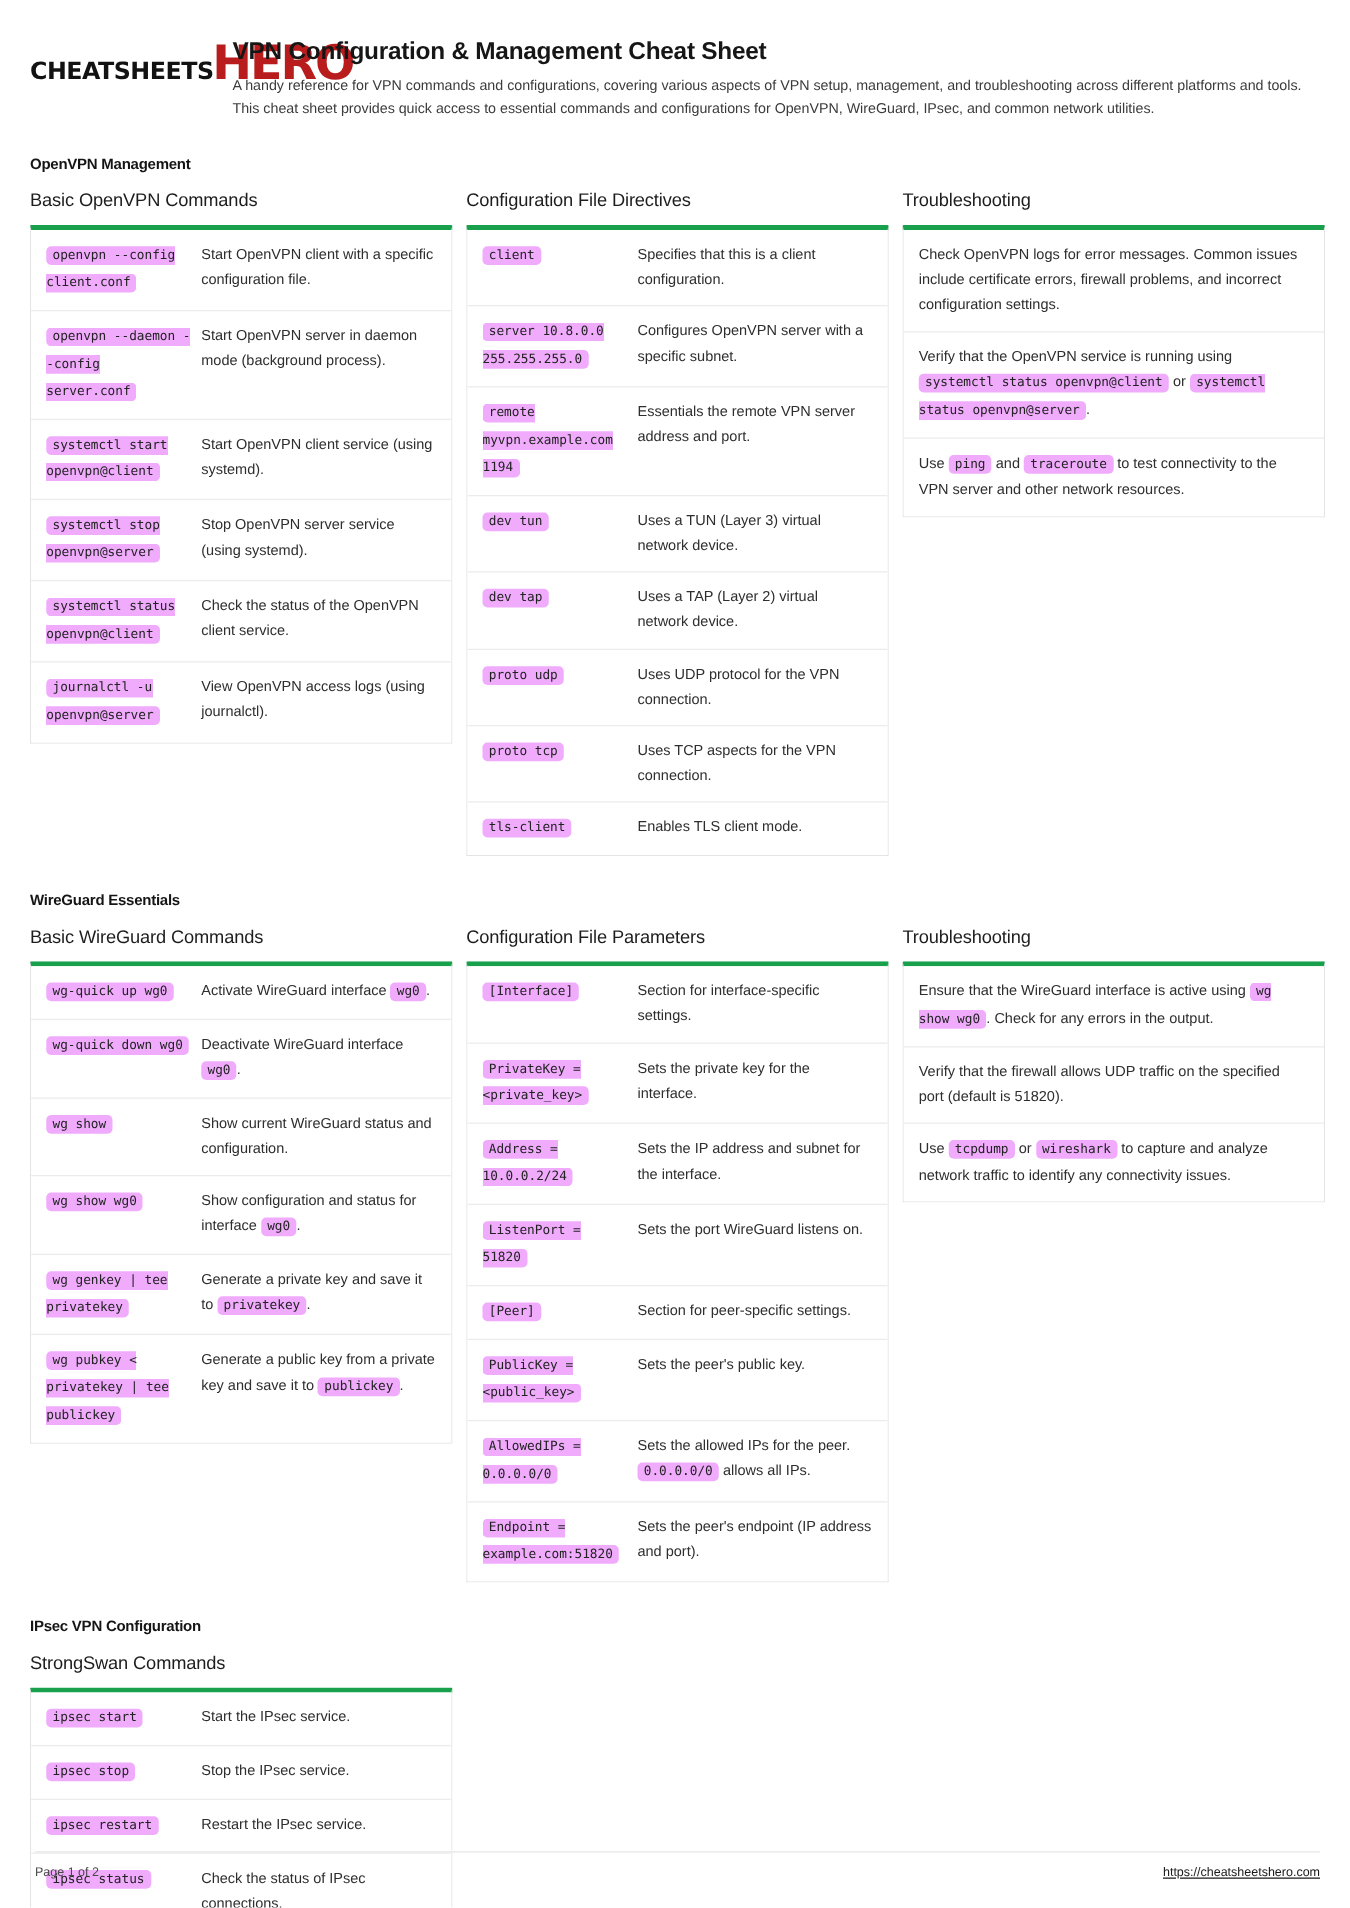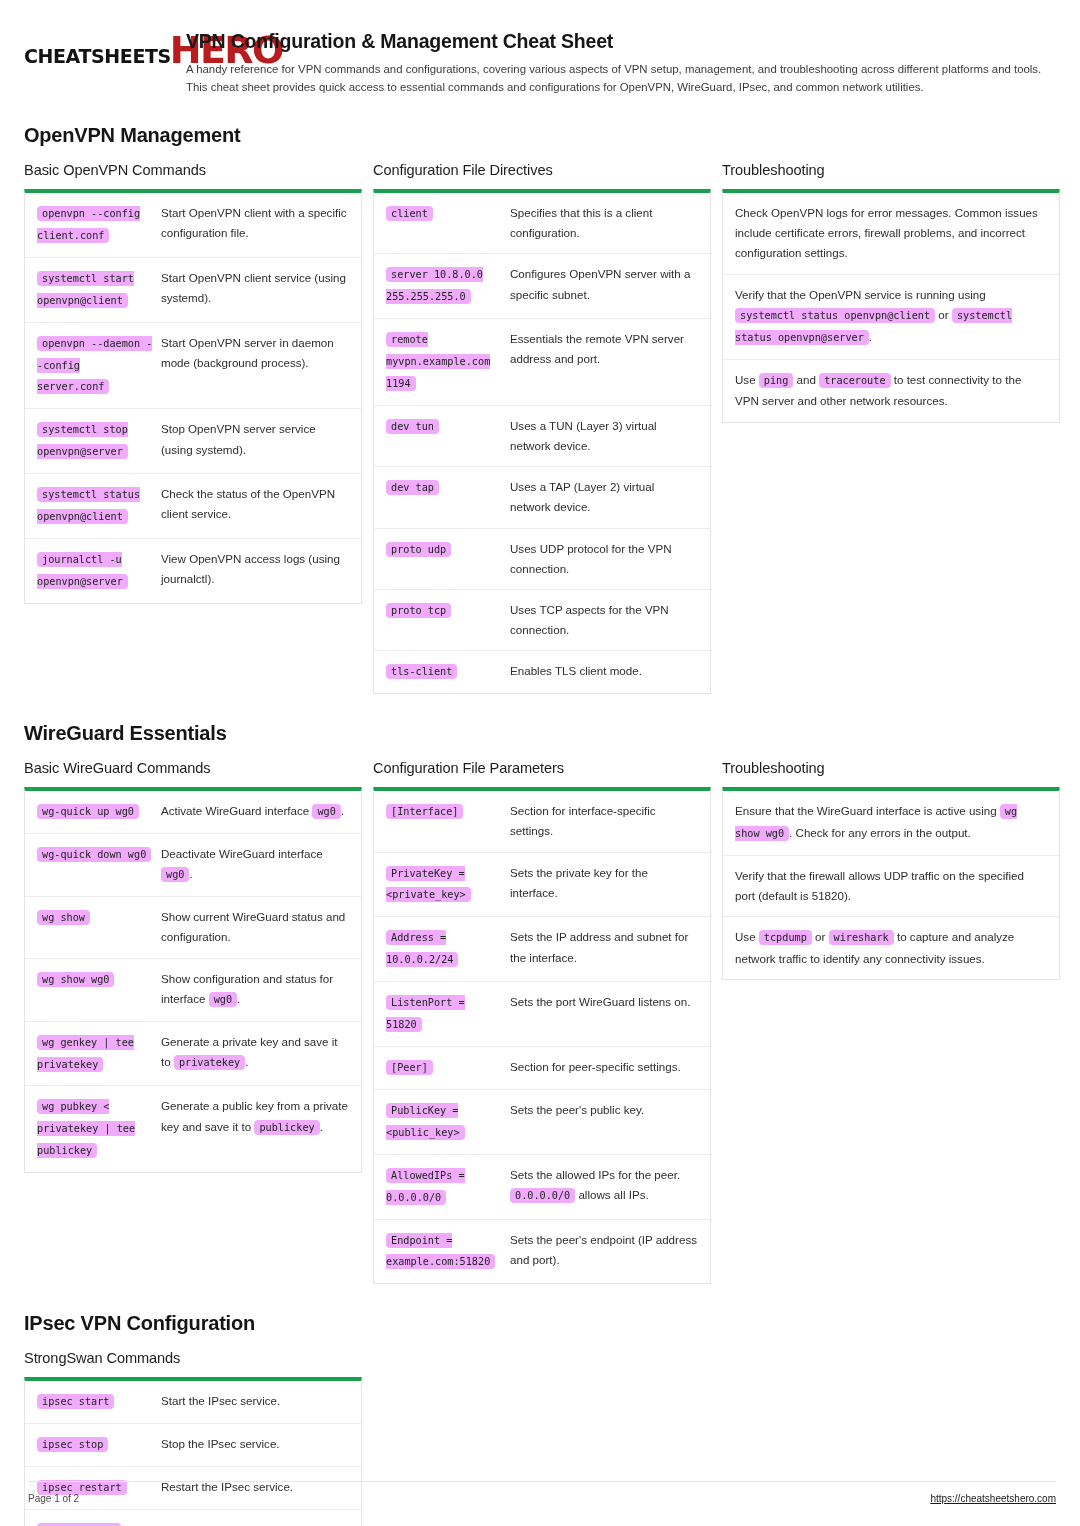--- a/index.html
+++ b/index.html
@@ -37,21 +37,21 @@
     font-size: 19.5px; font-weight: 700; letter-spacing: -0.2px;
     color: #161616; margin-bottom: 7px;
   }
   .head-sub {
     font-size: 11.4px; line-height: 1.58; color: #3b3b3b; max-width: 880px;
   }
 
   
   .section { margin-top: 28px; }
   .section-title {
-    font-size: 20px; font-weight: 700; letter-spacing: -0.2px;
+    font-size: 12px; font-weight: 700; letter-spacing: -0.2px;
     color: #151515; margin-bottom: 15px;
   }
   .cols { display: flex; gap: 11px; align-items: flex-start; }
   .col { width: 338px; flex: 0 0 338px; }
   .col-title {
     font-size: 14.6px; font-weight: 400; color: #1d1d1d;
     margin-bottom: 11px; letter-spacing: -0.1px;
   }
   .card {
     border: 1px solid #e4e4e4;
@@ -114,26 +114,26 @@
         <div class="section-title">OpenVPN Management</div>
         <div class="cols">
           <div class="col">
             <div class="col-title">Basic OpenVPN Commands</div>
             <div class="card">
               <div class="row">
                 <div class="cmd"><code>openvpn --config client.conf</code></div>
                 <div class="desc">Start OpenVPN client with a specific configuration file.</div>
               </div>
               <div class="row">
+                <div class="cmd"><code>openvpn --daemon --config server.conf</code></div>
+                <div class="desc">Start OpenVPN server in daemon mode (background process).</div>
+              </div>
+              <div class="row">
                 <div class="cmd"><code>systemctl start openvpn@client</code></div>
                 <div class="desc">Start OpenVPN client service (using systemd).</div>
-              </div>
-              <div class="row">
-                <div class="cmd"><code>openvpn --daemon --config server.conf</code></div>
-                <div class="desc">Start OpenVPN server in daemon mode (background process).</div>
               </div>
               <div class="row">
                 <div class="cmd"><code>systemctl stop openvpn@server</code></div>
                 <div class="desc">Stop OpenVPN server service (using systemd).</div>
               </div>
               <div class="row">
                 <div class="cmd"><code>systemctl status openvpn@client</code></div>
                 <div class="desc">Check the status of the OpenVPN client service.</div>
               </div>
               <div class="row">

